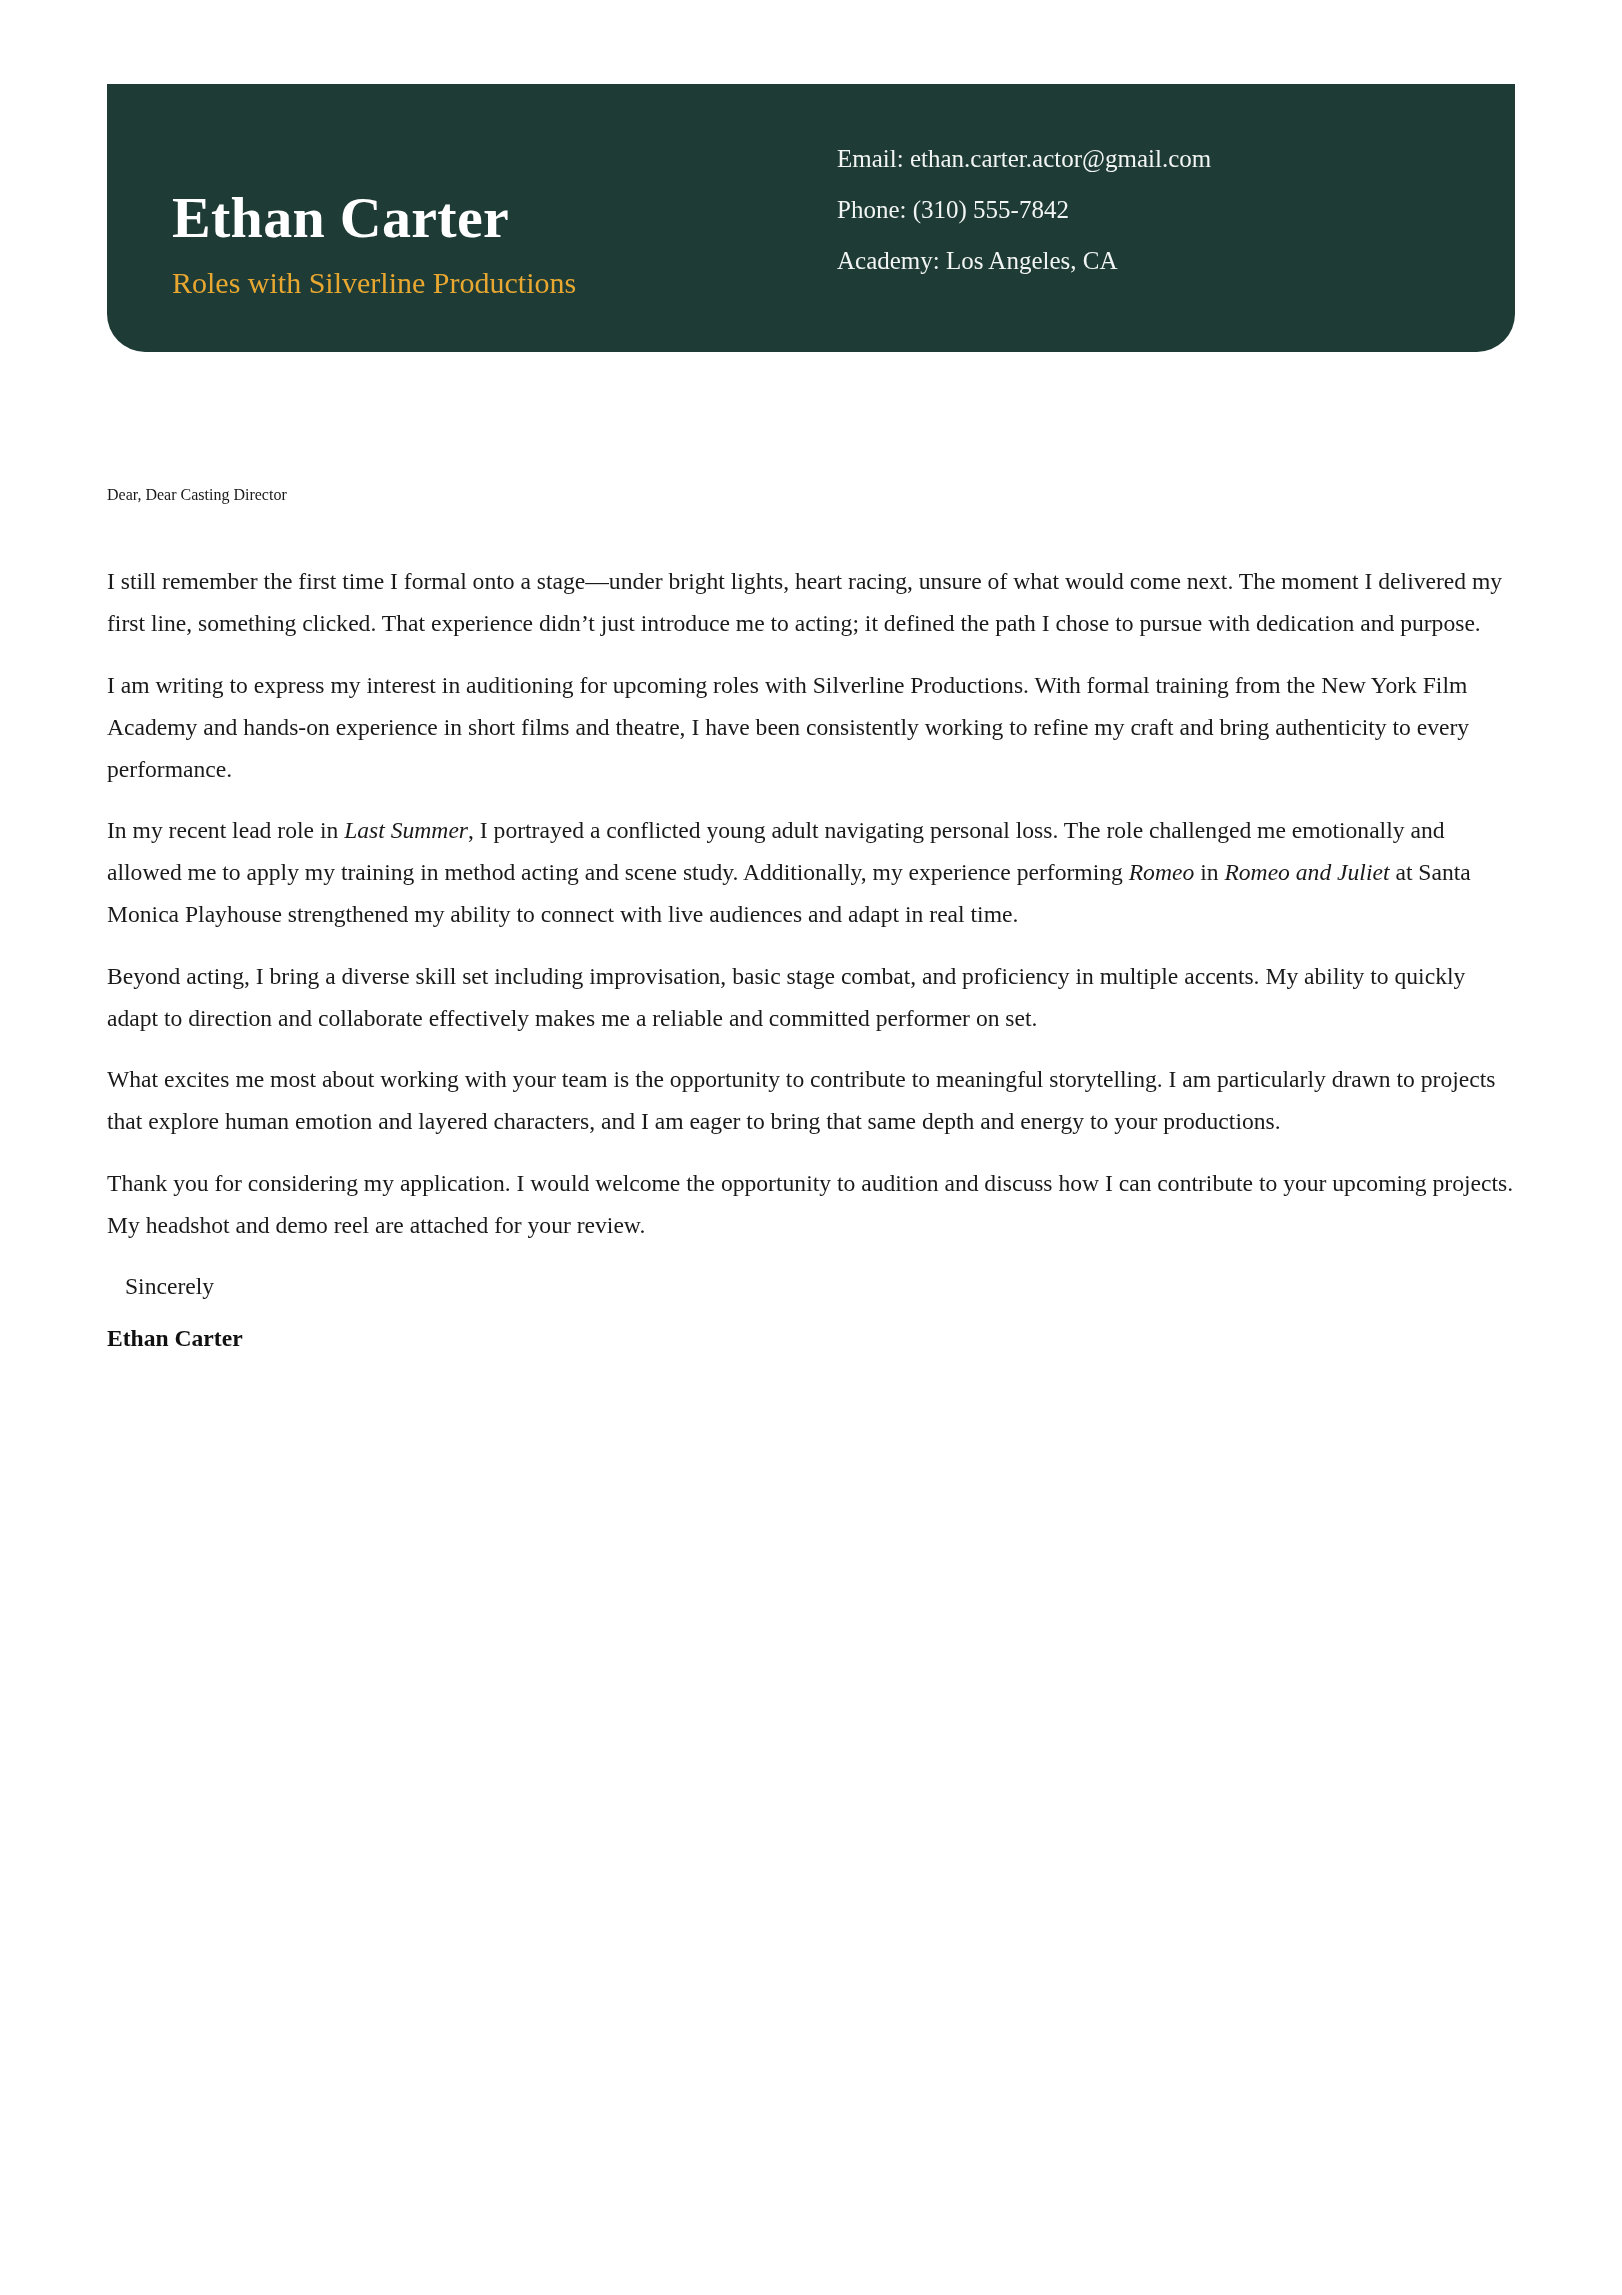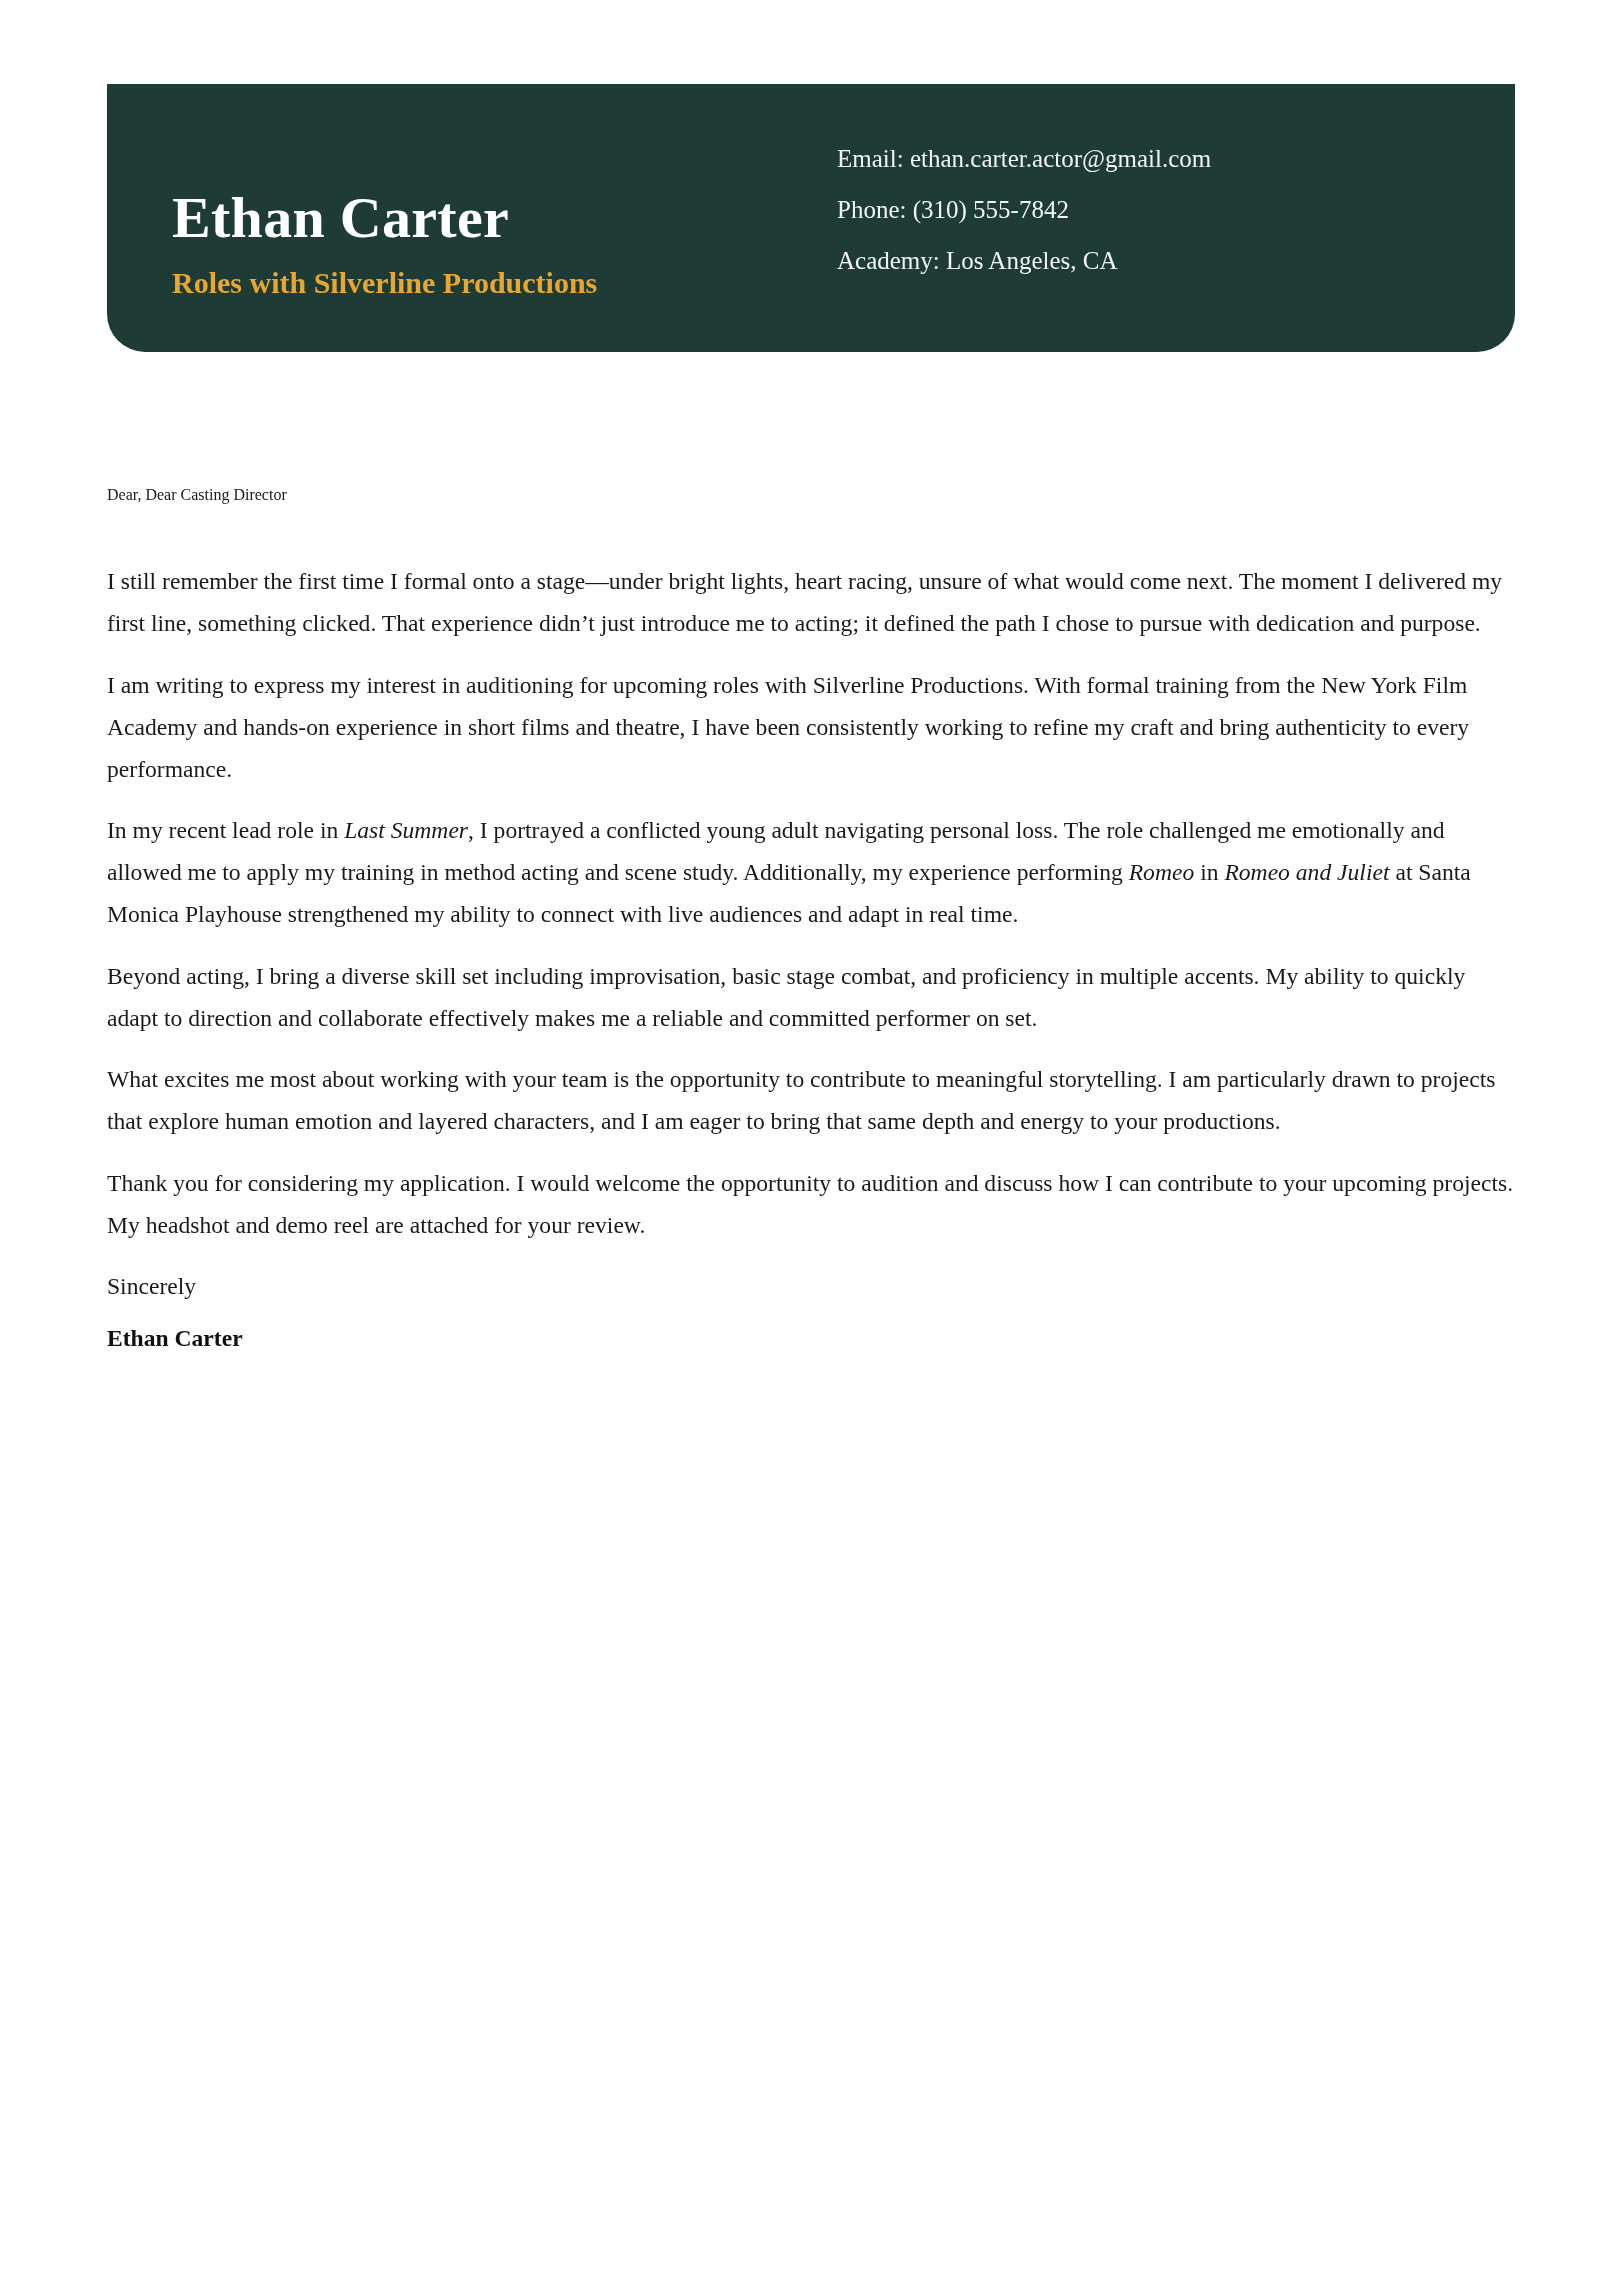--- a/index.html
+++ b/index.html
@@ -51,21 +51,21 @@
     color: #ffffff;
     line-height: 1.0;
     letter-spacing: 0.3px;
     margin: 0;
     white-space: nowrap;
   }
 
   .subtitle {
     font-family: "Liberation Serif", "DejaVu Serif", serif;
     font-size: 30px;
-    font-weight: bold;
+    font-weight: normal;
     color: #e8a730;
     line-height: 1.0;
     margin: 21px 0 0 0;
     white-space: nowrap;
   }
 
   .header-right {
     padding-top: 59px;
     display: flex;
     flex-direction: column;
@@ -120,20 +120,21 @@
 
   .paragraph em {
     font-style: italic;
   }
 
   .closing {
     font-size: 23.6px;
     line-height: 1.75;
     color: #1a1a1a;
     margin-top: 18.3px;
+    margin-left: 18px;
   }
 
   .signature-name {
     font-size: 23.6px;
     font-weight: bold;
     line-height: 1.75;
     color: #101010;
     margin-top: 10.5px;
   }
 </style>

